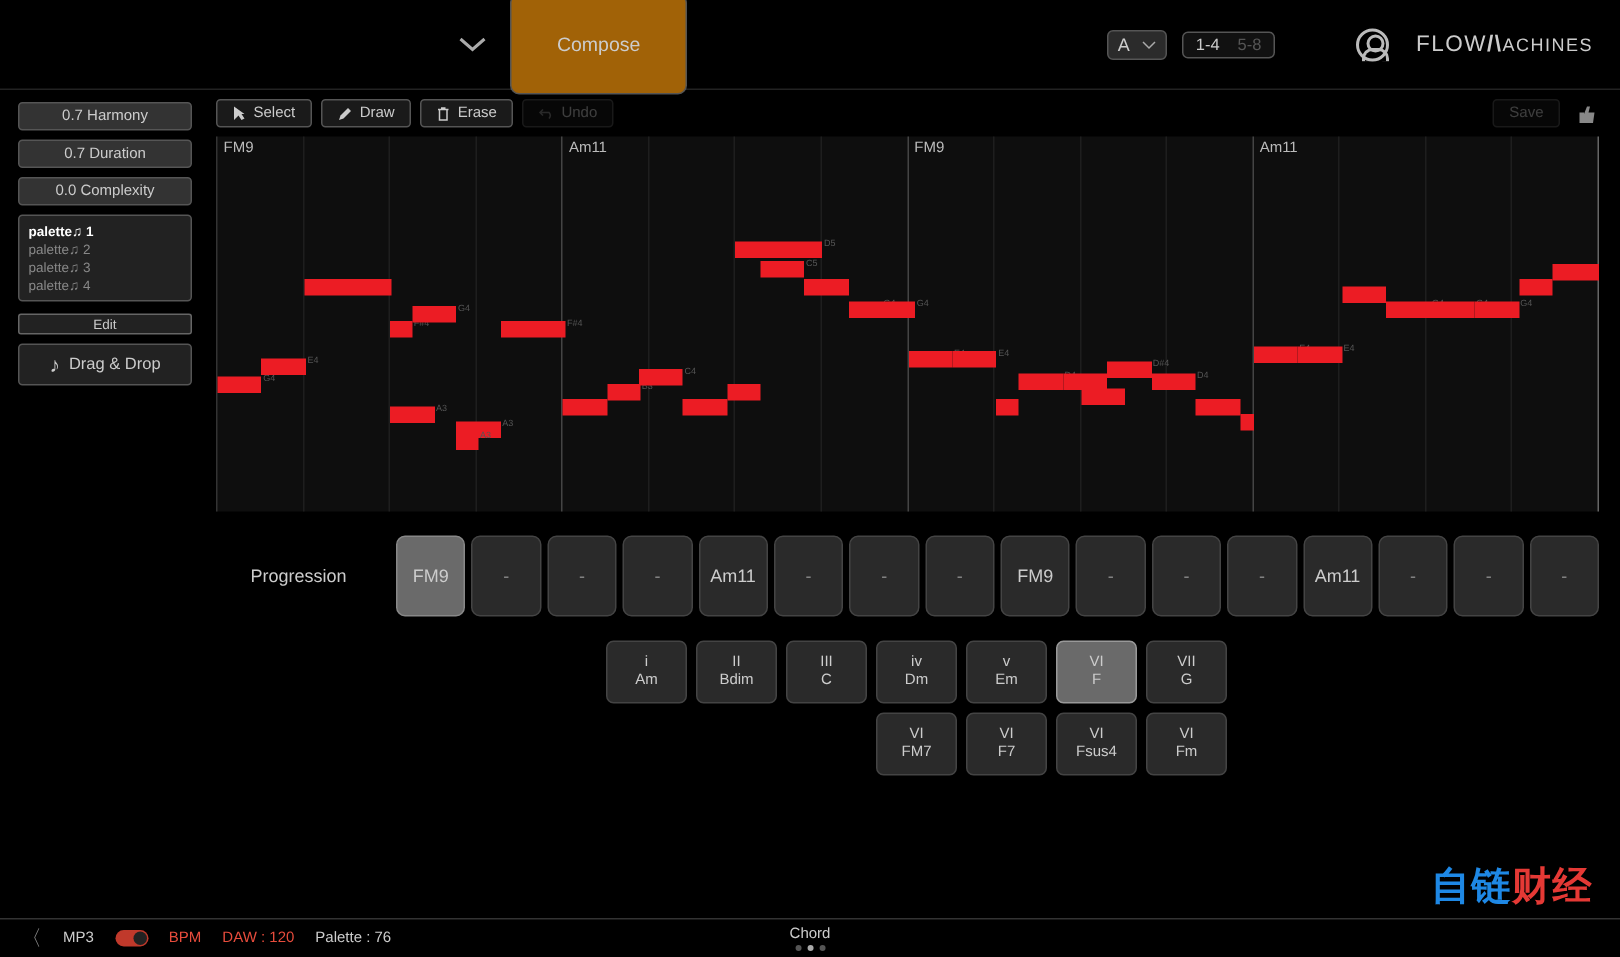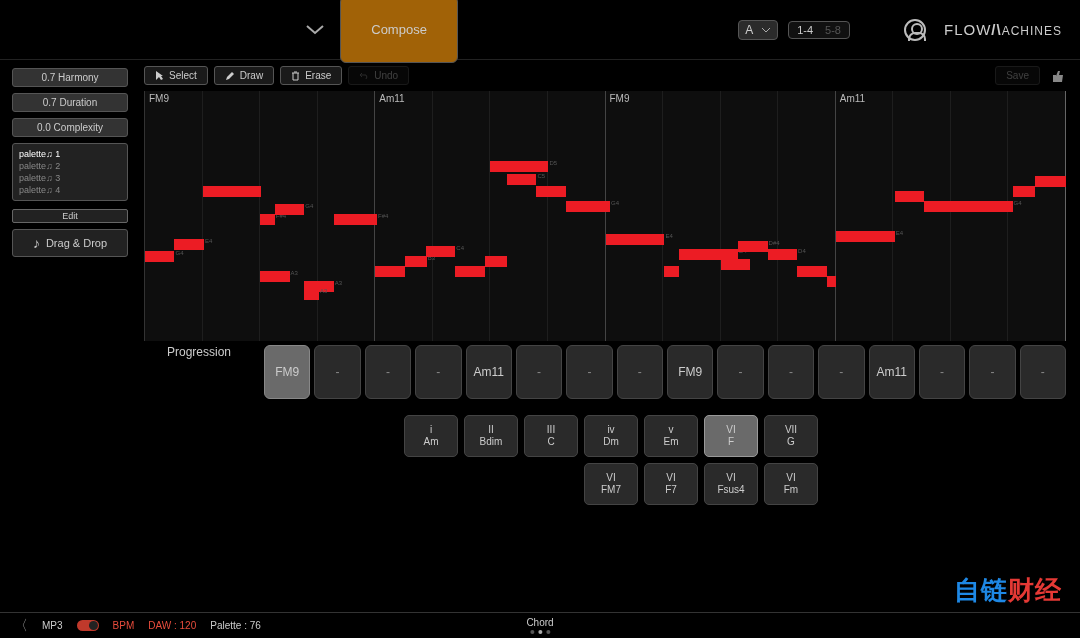--- a/index.html
+++ b/index.html
@@ -25,38 +25,38 @@
 .avatar::after{content:"";position:absolute;width:14px;height:7px;border:2px solid #bbb;border-bottom:none;border-radius:7px 7px 0 0;left:2px;top:11px}
 .logo{font-size:15px;letter-spacing:1px}
 .logo b{font-weight:700}
 .ver{font-size:9px;color:#888;text-align:right}
 .wrench{width:16px;height:16px;background:#ccc;border-radius:50%;display:flex;align-items:center;justify-content:center;font-size:10px;color:#000}
 .main{display:flex;height:510px}
 .sidebar{width:140px;padding:8px 12px;display:flex;flex-direction:column;gap:6px}
 .sb-btn{background:#333;border:1px solid #555;border-radius:3px;padding:3px 0;font-size:10px;text-align:center;cursor:pointer}
 .pal-list{background:#222;border:1px solid #555;border-radius:3px;padding:4px 6px;font-size:9px;max-height:78px;overflow:hidden}
 .pal-list div{padding:1px 0;color:#888;cursor:pointer}
-.pal-list div.active{color:#fff;font-weight:normal}
+.pal-list div.active{color:#fff;font-weight:bold}
 .sb-edit{background:#222;border:1px solid #666;border-radius:2px;font-size:9px;text-align:center;padding:1px;margin-top:2px;cursor:pointer}
 .sb-arrange{background:linear-gradient(#666,#444);border:1px solid #888;border-radius:3px;padding:4px;font-size:12px;text-align:center;letter-spacing:1px;cursor:pointer;margin-top:6px}
 .sb-drag{background:#222;border:1px solid #555;border-radius:3px;padding:5px;font-size:11px;text-align:center;cursor:pointer;display:flex;align-items:center;justify-content:center;gap:6px}
 .content{flex:1;padding:6px 14px 0 4px;display:flex;flex-direction:column}
 .toolbar{display:flex;gap:6px;align-items:center}
 .tb-btn{background:#1a1a1a;border:1px solid #555;border-radius:3px;padding:3px 10px;font-size:10px;display:flex;align-items:center;gap:5px;cursor:pointer}
 .tb-btn.dis{opacity:.3}
 .tb-spacer{flex:1}
 .piano{position:relative;height:250px;margin-top:6px;background:#0e0e0e;border-left:1px solid #333}
 .piano .grid{position:absolute;inset:0;display:flex}
 .piano .col{flex:1;border-right:1px solid #1e1e1e;position:relative}
 .piano .col.bar{border-right:1px solid #444}
 .piano .col.last{border-right:1px solid #666}
 .chord-lbl{position:absolute;top:2px;left:4px;font-size:10px;color:#bbb}
 .note{position:absolute;background:#ec1c24;height:11px}
 .nlab{position:absolute;font-size:6px;color:#555;left:100%;margin-left:1px;top:-1px;white-space:nowrap}
-.prog-row{display:flex;align-items:flex-start;margin-top:4px;gap:10px}
+.prog-row{display:flex;align-items:center;margin-top:16px;gap:10px}
 .prog-lbl{width:110px;font-size:12px;text-align:center}
 .prog-cells{display:flex;gap:4px;flex:1}
 .pc{flex:1;height:54px;background:#2a2a2a;border:1px solid #444;border-radius:6px;display:flex;align-items:center;justify-content:center;font-size:12px;cursor:pointer}
 .pc.sel{background:#6a6a6a;border-color:#888}
 .pc.dash{color:#888}
 .oct-row{display:flex;align-items:flex-start;margin-top:16px;gap:10px}
 .oct-block{width:110px;text-align:center}
 .oct-block .lbl{font-size:11px;margin-bottom:6px}
 .oct-sel{display:flex;background:#2a2a2a;border:1px solid #444;border-radius:3px;overflow:hidden}
 .oct-sel div{flex:1;padding:4px 0;font-size:11px;cursor:pointer;color:#888}

